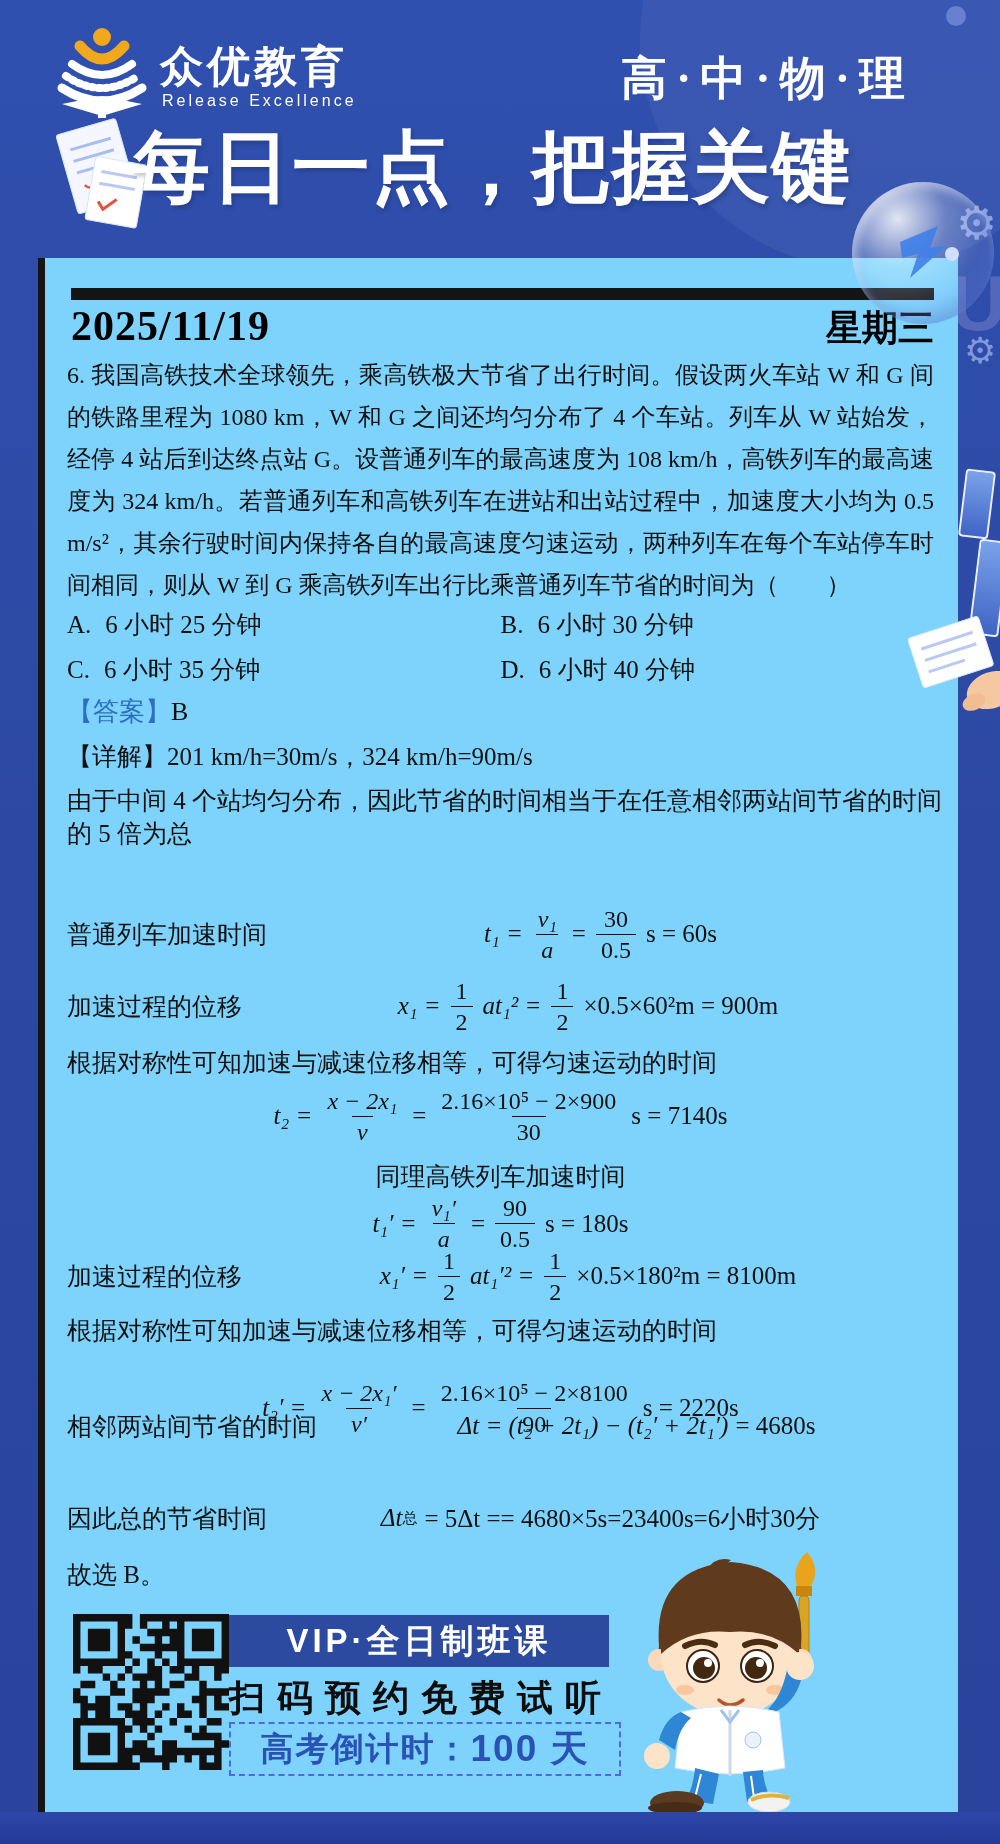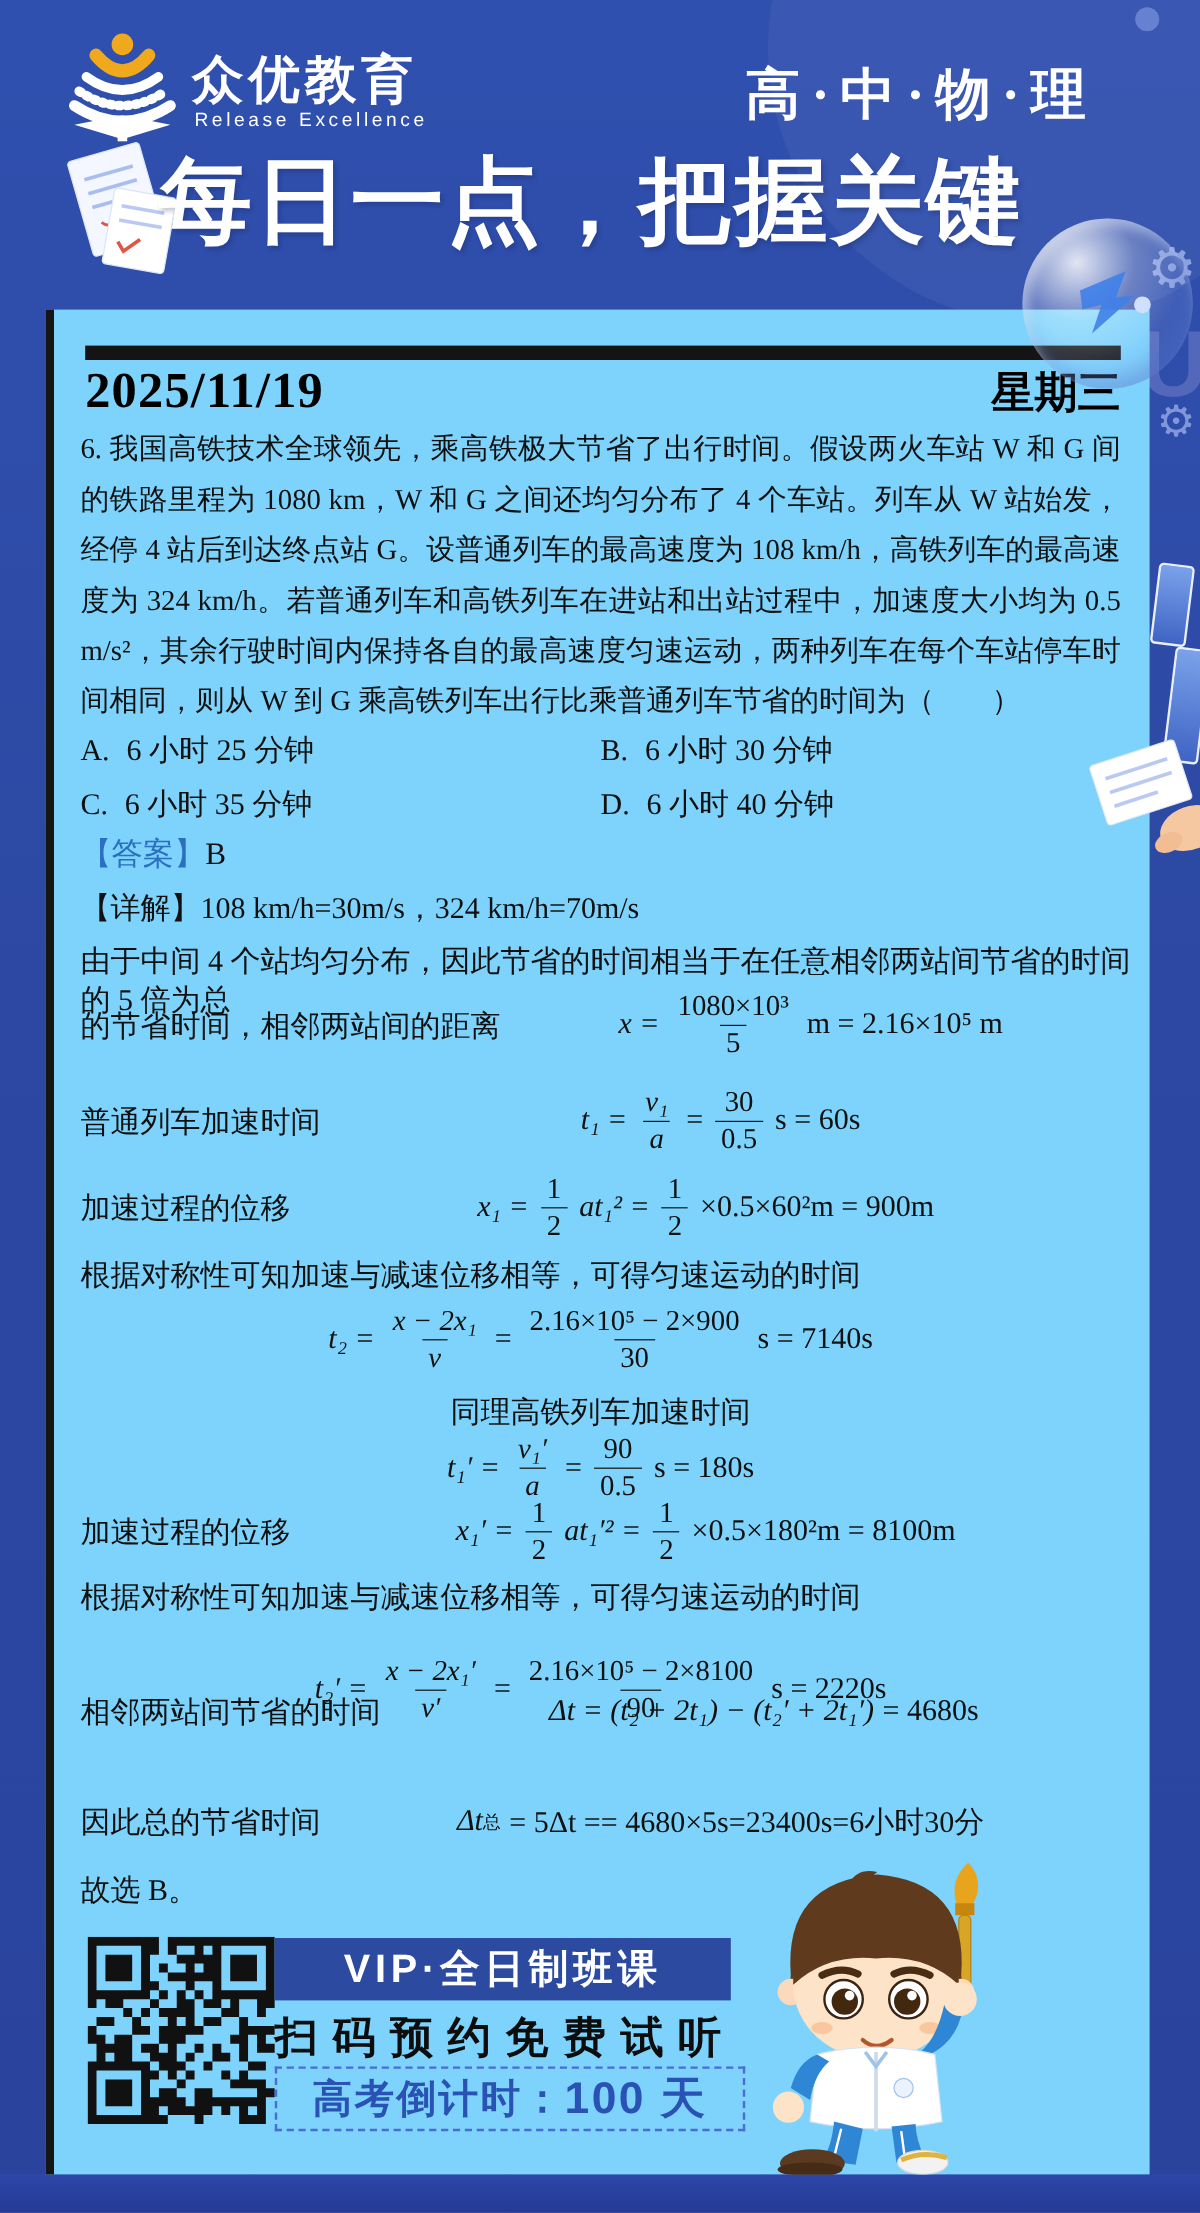--- a/index.html
+++ b/index.html
@@ -170,38 +170,25 @@
       <span class="olabel">D.</span>
       <span>6 小时 40 分钟</span>
     </div>
   </div>
 
   <div class="abs answer-line">
     <span class="tag-blue">【答案】</span><span>B</span>
   </div>
 
   <div class="abs detail-line">
-    <span>【详解】</span><span>108 km/h=30m/s，324 km/h=70m/s</span>
+    <span>【详解】</span><span>201 km/h=30m/s，324 km/h=90m/s</span>
   </div>
 
   <div class="abs sol-line" style="top:526px;">由于中间 4 个站均匀分布，因此节省的时间相当于在任意相邻两站间节省的时间的 5 倍为总</div>
 
-  <div class="abs sol-row" style="top:558px;height:76px;">
-    <span class="flabel">的节省时间，相邻两站间的距离</span>
-    <span class="fwrap">
-        <span class="formula">
-      <span class="fv fpre">x =</span>
-      <span class="frac">
-            <span class="fn">1080×10³</span>
-            <span class="fd">5</span>
-          </span>
-      <span class="fpost">m = 2.16×10⁵ m</span>
-    </span>
-      </span>
-  </div>
 
   <div class="abs sol-row" style="top:638px;height:76px;">
     <span class="flabel">普通列车加速时间</span>
     <span class="fwrap">
         <span class="formula">
       <span class="fv fpre">t₁ =</span>
       <span class="frac fv">
             <span class="fn">v₁</span>
             <span class="fd">a</span>
           </span>

